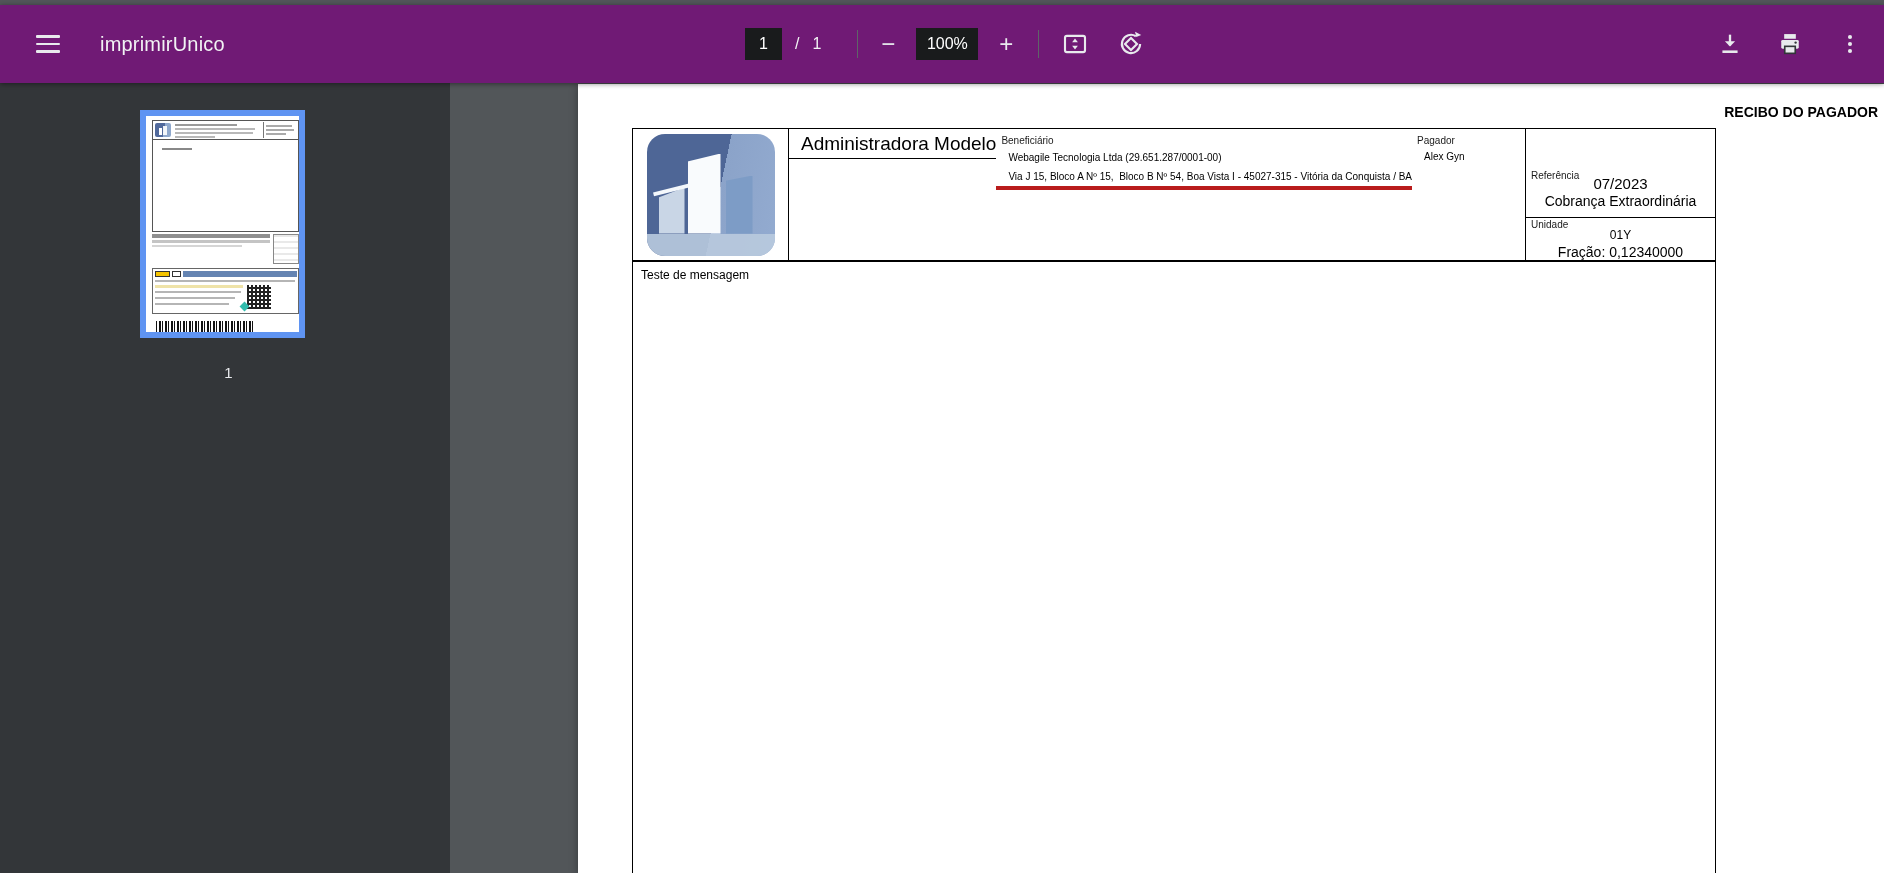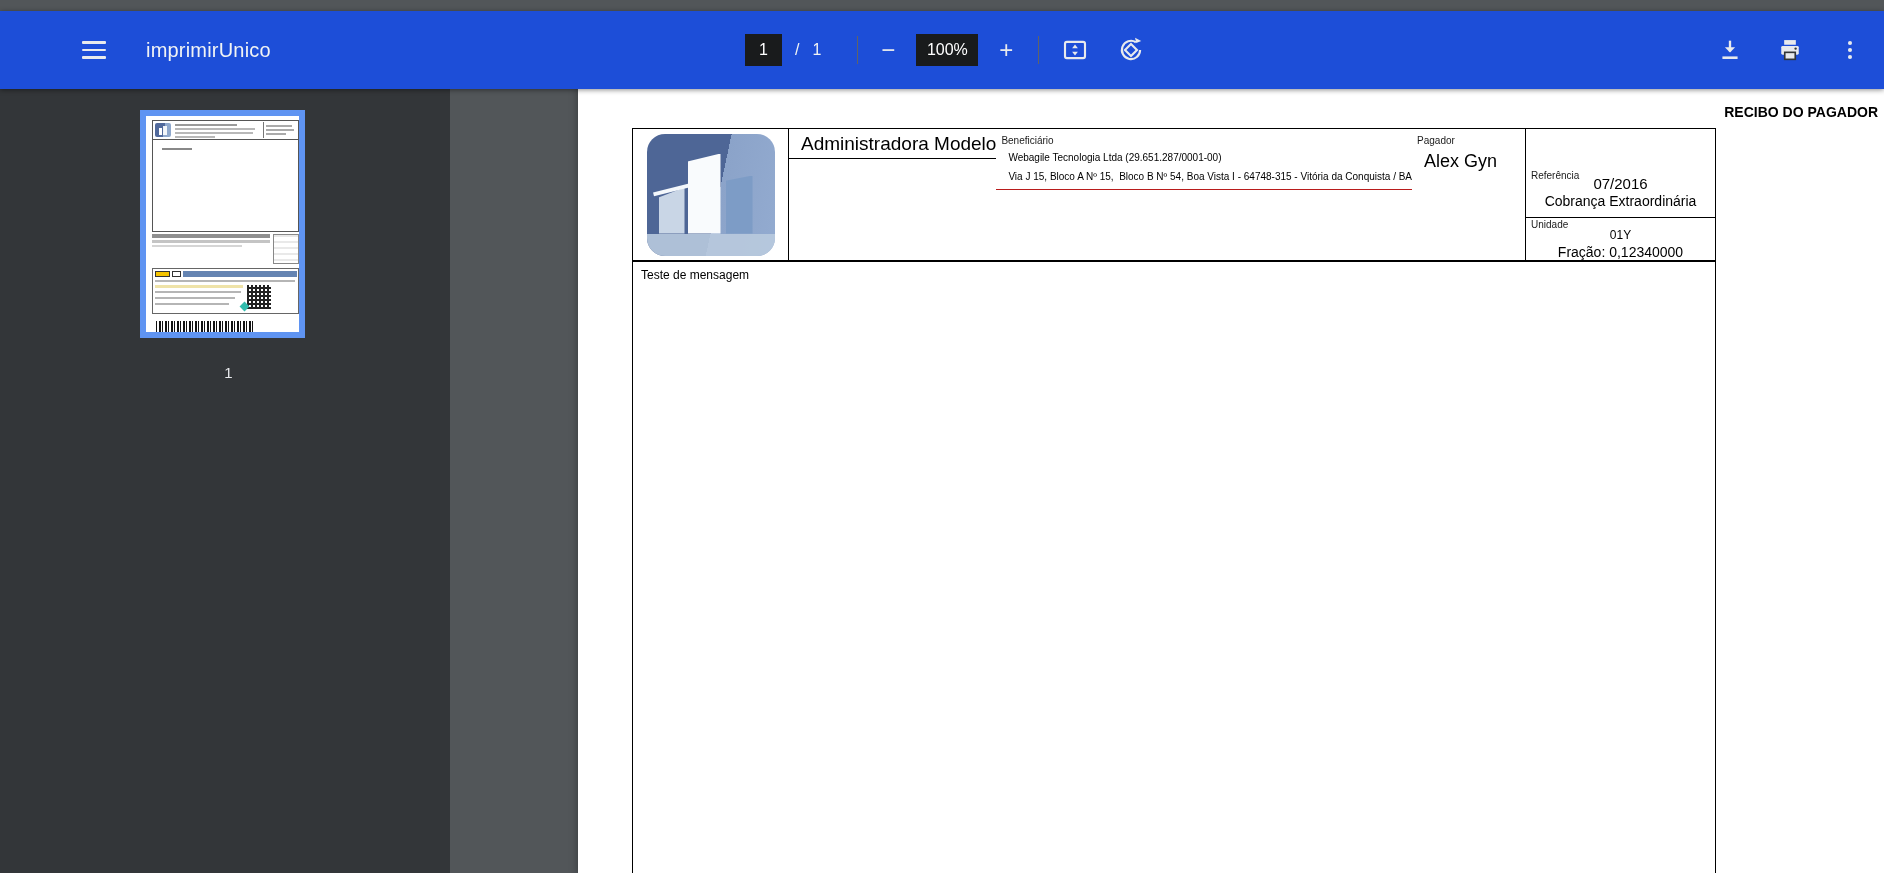--- a/index.html
+++ b/index.html
@@ -1,22 +1,22 @@
 <!DOCTYPE html>
 <html><head>
 <meta charset="utf-8">
 <style>
   * { box-sizing: border-box; margin: 0; padding: 0; }
   html,body { width:1884px; height:873px; overflow:hidden; }
   body { font-family:"Liberation Sans", sans-serif; background:#525659; position:relative; }
 
   
-  .toolbar { position:absolute; top:11px; left:0; width:1884px; height:78px;
-    background:#1d4ed8; display:flex; align-items:center; z-index:20;
-    box-shadow:0 1px 5px rgba(0,0,0,.45); color:#f1f3f4;padding-left:46px; }
+  .toolbar { position:absolute; top:5px; left:0; width:1884px; height:78px;
+    background:#701a75; display:flex; align-items:center; z-index:20;
+    box-shadow:0 1px 5px rgba(0,0,0,.45); color:#f1f3f4; }
   .tb-btn { width:44px; height:44px; border:none; background:transparent; color:#e8eaed;
     display:flex; align-items:center; justify-content:center; border-radius:50%; cursor:pointer; flex:0 0 auto; }
   .hamburger { margin-left:26px; }
   .hamburger .bars { width:24px; height:18px; display:flex; flex-direction:column; justify-content:space-between; }
   .hamburger .bars i { display:block; height:2.6px; background:#e8eaed; border-radius:1px; }
   .tb-title { margin-left:30px; font-size:20px; font-weight:500; color:#f1f3f4; letter-spacing:.2px; }
 
   .tb-center { position:absolute; left:745px; top:0; height:78px; display:flex; align-items:center; }
   .dark-box { background:#191b1c; color:#fff; font-size:16px; display:flex; align-items:center; justify-content:center; border:none; }
   .page-box { width:37px; height:32px; text-align:center; }
@@ -81,25 +81,25 @@
     background:linear-gradient(102deg,#4e6696 0%,#4e6696 55%,#8ba3c9 55%,#93abd0 100%); }
   .logo .refl { position:absolute; bottom:0; left:0; right:0; height:22px; background:#b9cade; opacity:.9; }
   .logo .b { position:absolute; bottom:22px; }
   .logo .b1 { left:12px; width:26px; height:46px; background:#c9d6e6; clip-path:polygon(0 22%,100% 0,100% 100%,0 100%); }
   .logo .roof { position:absolute; left:6px; bottom:64px; width:36px; height:4px; background:#f4f8fc; transform:rotate(-14deg); }
   .logo .b2 { left:41px; width:33px; height:80px; background:#f9fbfd; clip-path:polygon(0 10%,100% 0,100% 100%,0 100%); }
   .logo .b3 { left:79px; width:27px; height:58px; background:#7d9cc6; clip-path:polygon(0 9%,100% 0,100% 100%,0 100%); }
 
   .cell-main { flex:1; border-right:1px solid #000; display:flex; flex-direction:row; }
   .row-title { height:30px; border-bottom:1px solid #000; font-size:19px; line-height:29px; padding-left:12px; }
-  .row-benef { height:61px; border-bottom:1px solid #b91c1c; padding:1px 0 0 5px; }
+  .row-benef { height:61px; border-bottom:4px solid #b91c1c; padding:1px 0 0 5px; }
   .field-label { font-size:10px; color:#1a1a1a; }
   .benef-line { font-size:10px; line-height:19px; padding-left:7px; white-space:pre-wrap; }
   .row-pagador { flex:1; padding:1px 0 0 5px; }
-  .pagador-name { font-size:18px; padding-left:7px; margin-top:3px; }
+  .pagador-name { font-size:10px; padding-left:7px; margin-top:3px; }
 
   .cell-ref { width:189px; display:flex; flex-direction:column;margin-top:40px; }
   .sec-ref { height:56px; border-bottom:1px solid #000; padding-top:1px; }
   .sec-ref .field-label, .sec-uni .field-label { padding-left:5px; display:block; }
   .ref-periodo { text-align:center; font-size:15px; margin-top:-6px; }
   .ref-tipo { text-align:center; font-size:14px; margin-top:1px; }
   .sec-uni { flex:1; padding-top:1px; }
   .uni-codigo { text-align:center; font-size:12px; margin-top:-2px; }
   .uni-fracao { text-align:center; font-size:14px; margin-top:2px; }
 
@@ -228,31 +228,31 @@
           <span class="b b2"></span>
           <span class="b b3"></span>
           <span class="refl"></span>
         </div>
       </div>
       <div class="cell-main">
         <div class="row-title">Administradora Modelo</div>
         <div class="row-benef">
           <span class="field-label">Beneficiário</span>
           <div class="benef-line">Webagile Tecnologia Ltda (29.651.287/0001-00)</div>
-          <div class="benef-line">Via J 15, Bloco A Nº 15,  Bloco B Nº 54, Boa Vista I - 64748-315 - Vitória da Conquista / BA</div>
+          <div class="benef-line">Via J 15, Bloco A Nº 15,  Bloco B Nº 54, Boa Vista I - 45027-315 - Vitória da Conquista / BA</div>
         </div>
         <div class="row-pagador">
           <span class="field-label">Pagador</span>
           <div class="pagador-name">Alex Gyn</div>
         </div>
       </div>
       <div class="cell-ref">
         <div class="sec-ref">
           <span class="field-label">Referência</span>
-          <div class="ref-periodo">07/2016</div>
+          <div class="ref-periodo">07/2023</div>
           <div class="ref-tipo">Cobrança Extraordinária</div>
         </div>
         <div class="sec-uni">
           <span class="field-label">Unidade</span>
           <div class="uni-codigo">01Y</div>
           <div class="uni-fracao">Fração: 0,12340000</div>
         </div>
       </div>
     </div>
 

